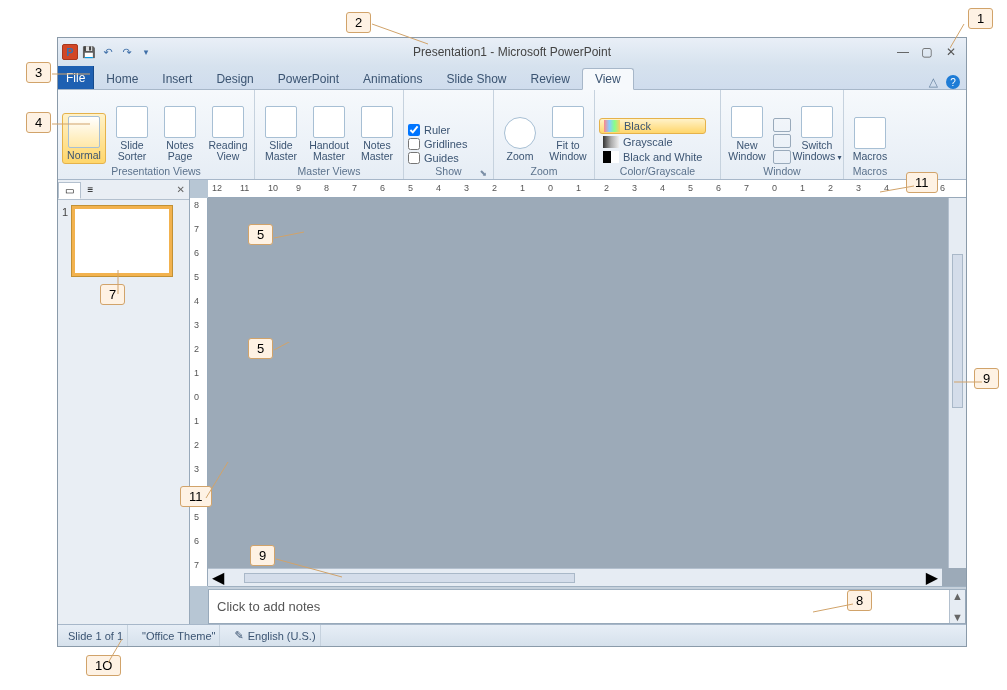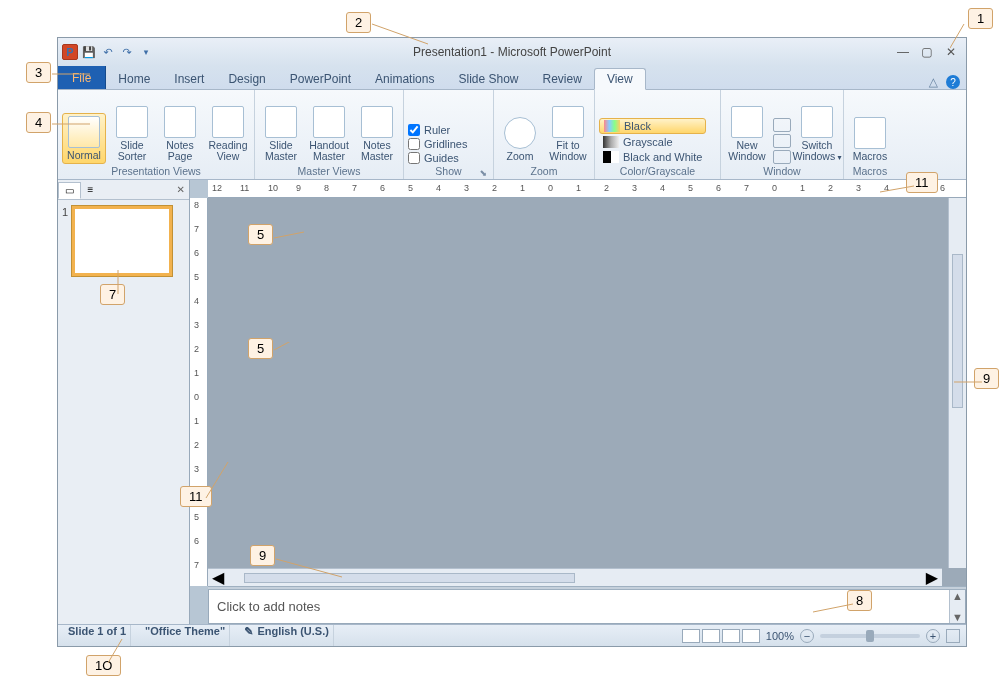--- a/index.html
+++ b/index.html
@@ -13,21 +13,21 @@
   .titlebar { height: 28px; background: linear-gradient(#e9eff7,#d6e2ee); display: flex; align-items: center; font-size: 12px; color: #444; position: relative; }
   .titlebar .qat { display: flex; align-items: center; gap: 3px; padding-left: 4px; }
   .titlebar .title { position: absolute; left: 50%; transform: translateX(-50%); white-space: nowrap; }
   .titlebar .winctrl { margin-left: auto; display: flex; gap: 6px; padding-right: 6px; }
   .ico { width: 16px; height: 16px; display: inline-flex; align-items: center; justify-content: center; border-radius: 2px; font-size: 11px; }
   .ppt-ico { background: #d24726; color: #fff; font-weight: bold; border:1px solid #a8381e;}
   .qat .ico { color: #3f6fa8; }
   .winctrl .wc { width: 18px; height: 16px; display:flex; align-items:center; justify-content:center; color:#555;}
   
   .tabs { height: 24px; display: flex; align-items: flex-end; padding-left: 0; font-size: 12px; background: linear-gradient(#d6e2ee,#cfdced); border-bottom:1px solid #a7b7c9; position:relative;}
-  .tabs .file-tab { background: #1e60b2; color: #fdba74; padding: 4px 14px; height: 100%; display:flex; align-items:center; border-right:1px solid #154a8c;}
+  .tabs .file-tab { background: #1e60b2; color: #ffffff; padding: 4px 8px; height: 100%; display:flex; align-items:center; border-right:1px solid #154a8c;}
   .tabs .tab { padding: 3px 12px; color: #3b5472; cursor: default; }
   .tabs .tab.active { background: #f6f9fc; border: 1px solid #a7b7c9; border-bottom: 1px solid #f6f9fc; border-radius: 3px 3px 0 0; margin-bottom:-1px;}
   .tabs .help-ico { margin-left: auto; margin-right: 6px; color:#0a63b4; display:flex; gap:8px; align-items:center;}
   
   .ribbon { height: 90px; background: linear-gradient(#f6f9fc,#e6edf5); border-bottom: 1px solid #a7b7c9; display: flex; font-size: 11px; color:#3b5472;}
   .group { border-right: 1px solid #c6d2de; display: flex; flex-direction: column; padding: 2px 4px 0 4px; }
   .group .items { flex: 1; display: flex; gap: 4px; align-items: flex-end; }
   .group .label { text-align: center; font-size: 10.5px; color: #5b728c; padding: 1px 0 2px 0; position:relative;}
   .group .label .launcher::after { content: "⬊"; font-size:9px; position:absolute; right:2px; bottom:1px; color:#7a8ea5;}
   .big-btn { width: 44px; display: flex; flex-direction: column; align-items: center; gap: 2px; padding: 2px 1px; border-radius:3px;}
@@ -70,21 +70,21 @@
   .hscroll { position:absolute; left:0; right:24px; bottom:0; height:18px; background:#e6ecf3; border-top:1px solid #b3c0ce; display:flex; align-items:center;}
   .hscroll .thumb-bar { margin:0 16px; height:10px; flex:1; position:relative;}
   .hscroll .thumb-bar .knob { position:absolute; left:0; width:50%; height:100%; background:#d4ddea; border:1px solid #a9b8c8;}
   .vscroll { position:absolute; right:0; top:0; bottom:18px; width:18px; background:#e6ecf3; border-left:1px solid #b3c0ce;}
   .vscroll .knob { position:absolute; top:56px; bottom:160px; left:3px; right:3px; background:#d4ddea; border:1px solid #a9b8c8;}
   .splitter { height:4px; background:#c5d0db; border-top:1px solid #9fb0c0; border-bottom:1px solid #9fb0c0; margin-left:18px;}
   .notes { height:34px; background:#fff; border:1px solid #98a9ba; border-top:none; margin-left:18px; margin-right:0; display:flex; align-items:center; padding:0 8px; color:#555; font-size:13px; font-family:Calibri, sans-serif; position:relative;}
   .notes .vsc { position:absolute; right:0; top:0; bottom:0; width:16px; background:#e6ecf3; border-left:1px solid #b3c0ce; display:flex; flex-direction:column; justify-content:space-between; align-items:center; font-size:11px; color:#666;}
   
   .status { height:22px; background:linear-gradient(#e7eef6,#d6e1ec); border-top:1px solid #a7b7c9; display:flex; align-items:center; font-size:11px; color:#3b5472; padding:0 6px; gap:10px;}
-  .status .seg { display:flex; align-items:flex-start; gap:4px; padding:0 4px; border-right:1px solid #c6d2de; height:100%;font-weight:bold;}
+  .status .seg { display:flex; align-items:center; gap:4px; padding:0 4px; border-right:1px solid #c6d2de; height:100%;}
   .status .right { margin-left:auto; display:flex; align-items:center; gap:6px;}
   .view-icons { display:flex; gap:2px;}
   .view-icons .vi { width:18px; height:14px; border:1px solid #9ab; background:#fff;}
   .zoom-slider { width:100px; height:4px; background:#c4d0de; position:relative; border-radius:2px;}
   .zoom-slider .k { position:absolute; left:46px; top:-4px; width:8px; height:12px; background:#9ab; border-radius:2px;}
 </style>
 </head>
 <body>
 
 <div class="callout" style="left:968px; top:8px;">
@@ -426,30 +426,15 @@
     <div class="seg">
         <span>Slide 1 of 1</span>
       </div>
     <div class="seg">
         <span>"Office Theme"</span>
       </div>
     <div class="seg">
         <span>✎</span>
         <span>English (U.S.)</span>
       </div>
-    <div class="right">
-      <div class="view-icons">
-        <div class="vi"></div>
-        <div class="vi"></div>
-        <div class="vi"></div>
-        <div class="vi"></div>
-      </div>
-      <span>100%</span>
-      <span style="border:1px solid #9ab;border-radius:50%;width:14px;height:14px;display:flex;align-items:center;justify-content:center;">−</span>
-      <div class="zoom-slider">
-          <div class="k"></div>
-        </div>
-      <span style="border:1px solid #9ab;border-radius:50%;width:14px;height:14px;display:flex;align-items:center;justify-content:center;">+</span>
-      <span style="border:1px solid #9ab;width:14px;height:14px;"></span>
-    </div>
   </div>
 
 </div>
 
 </body></html>

